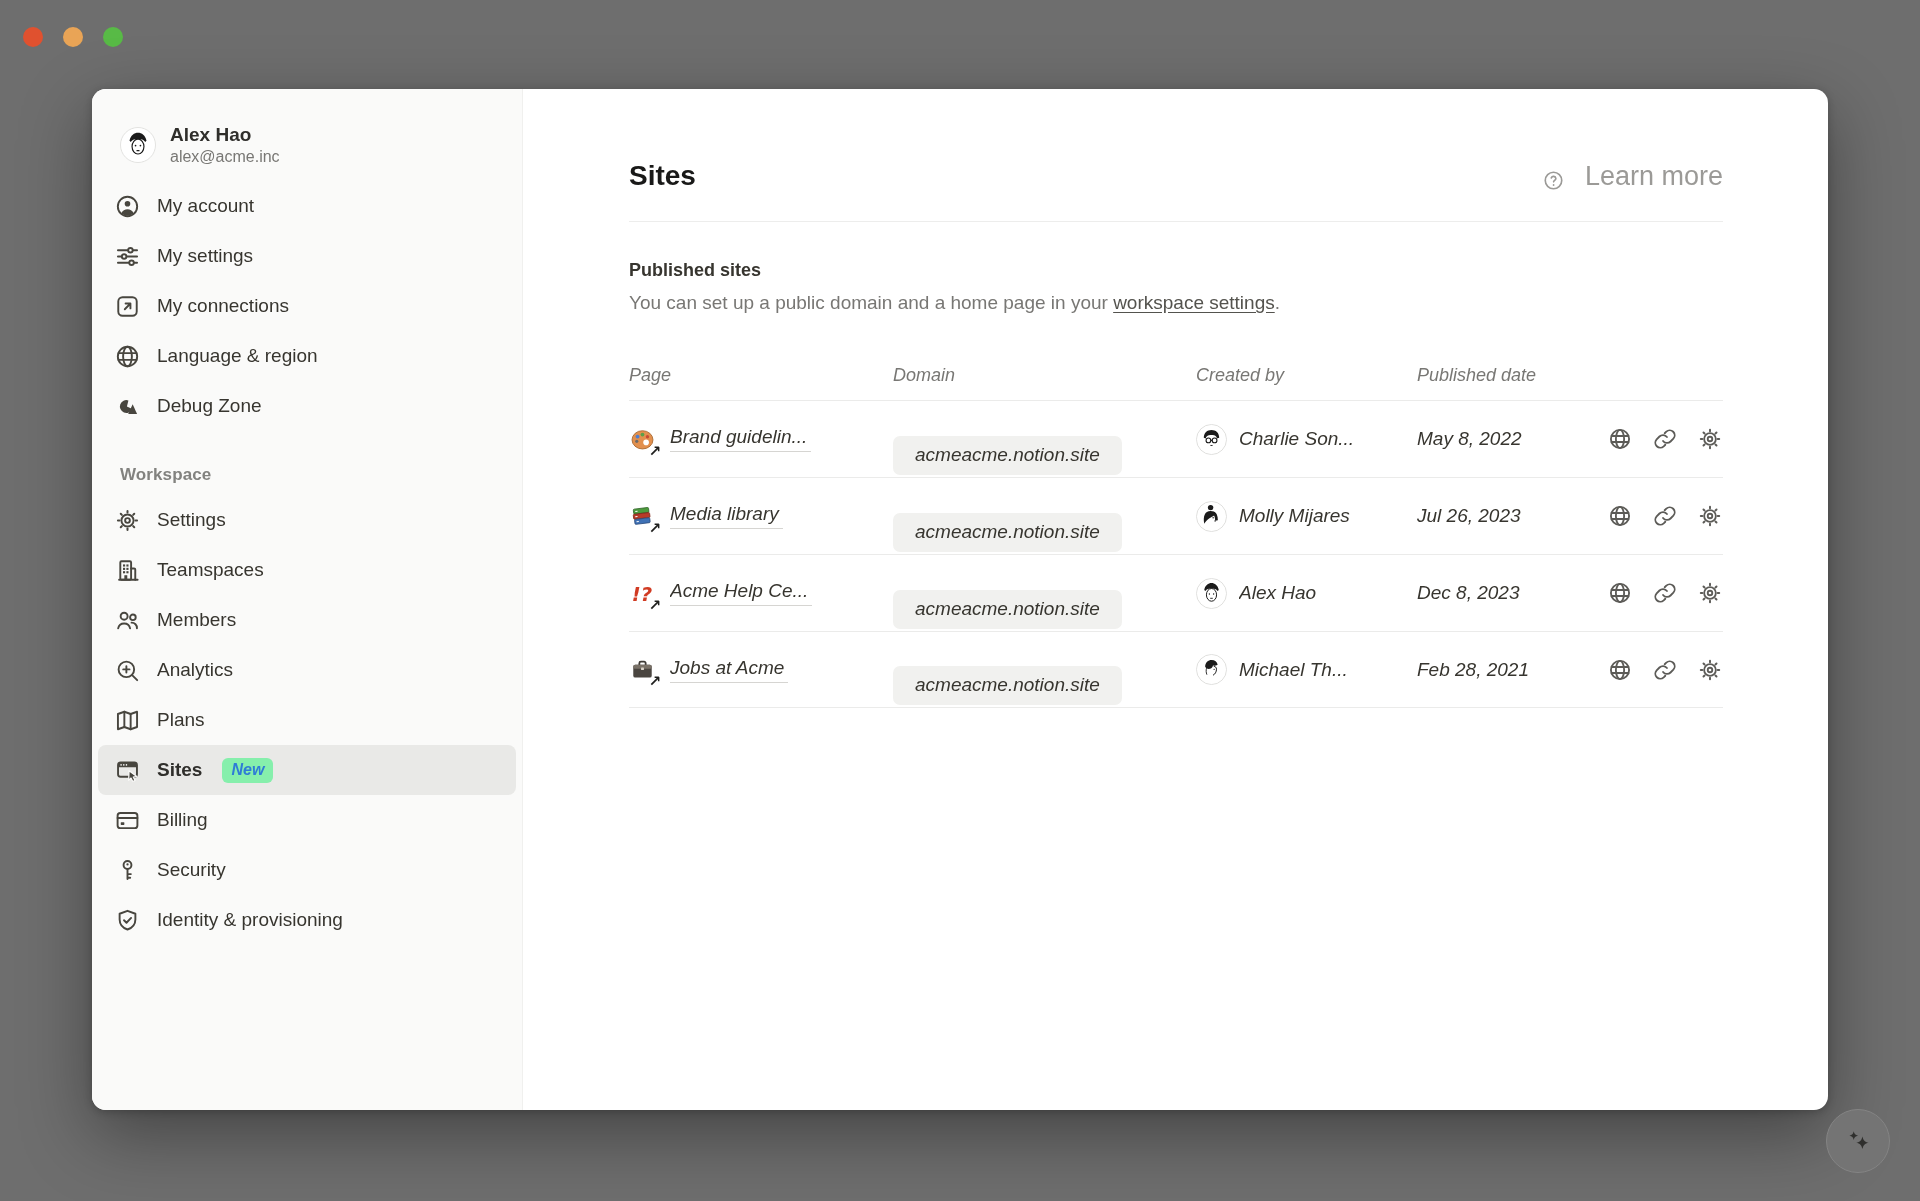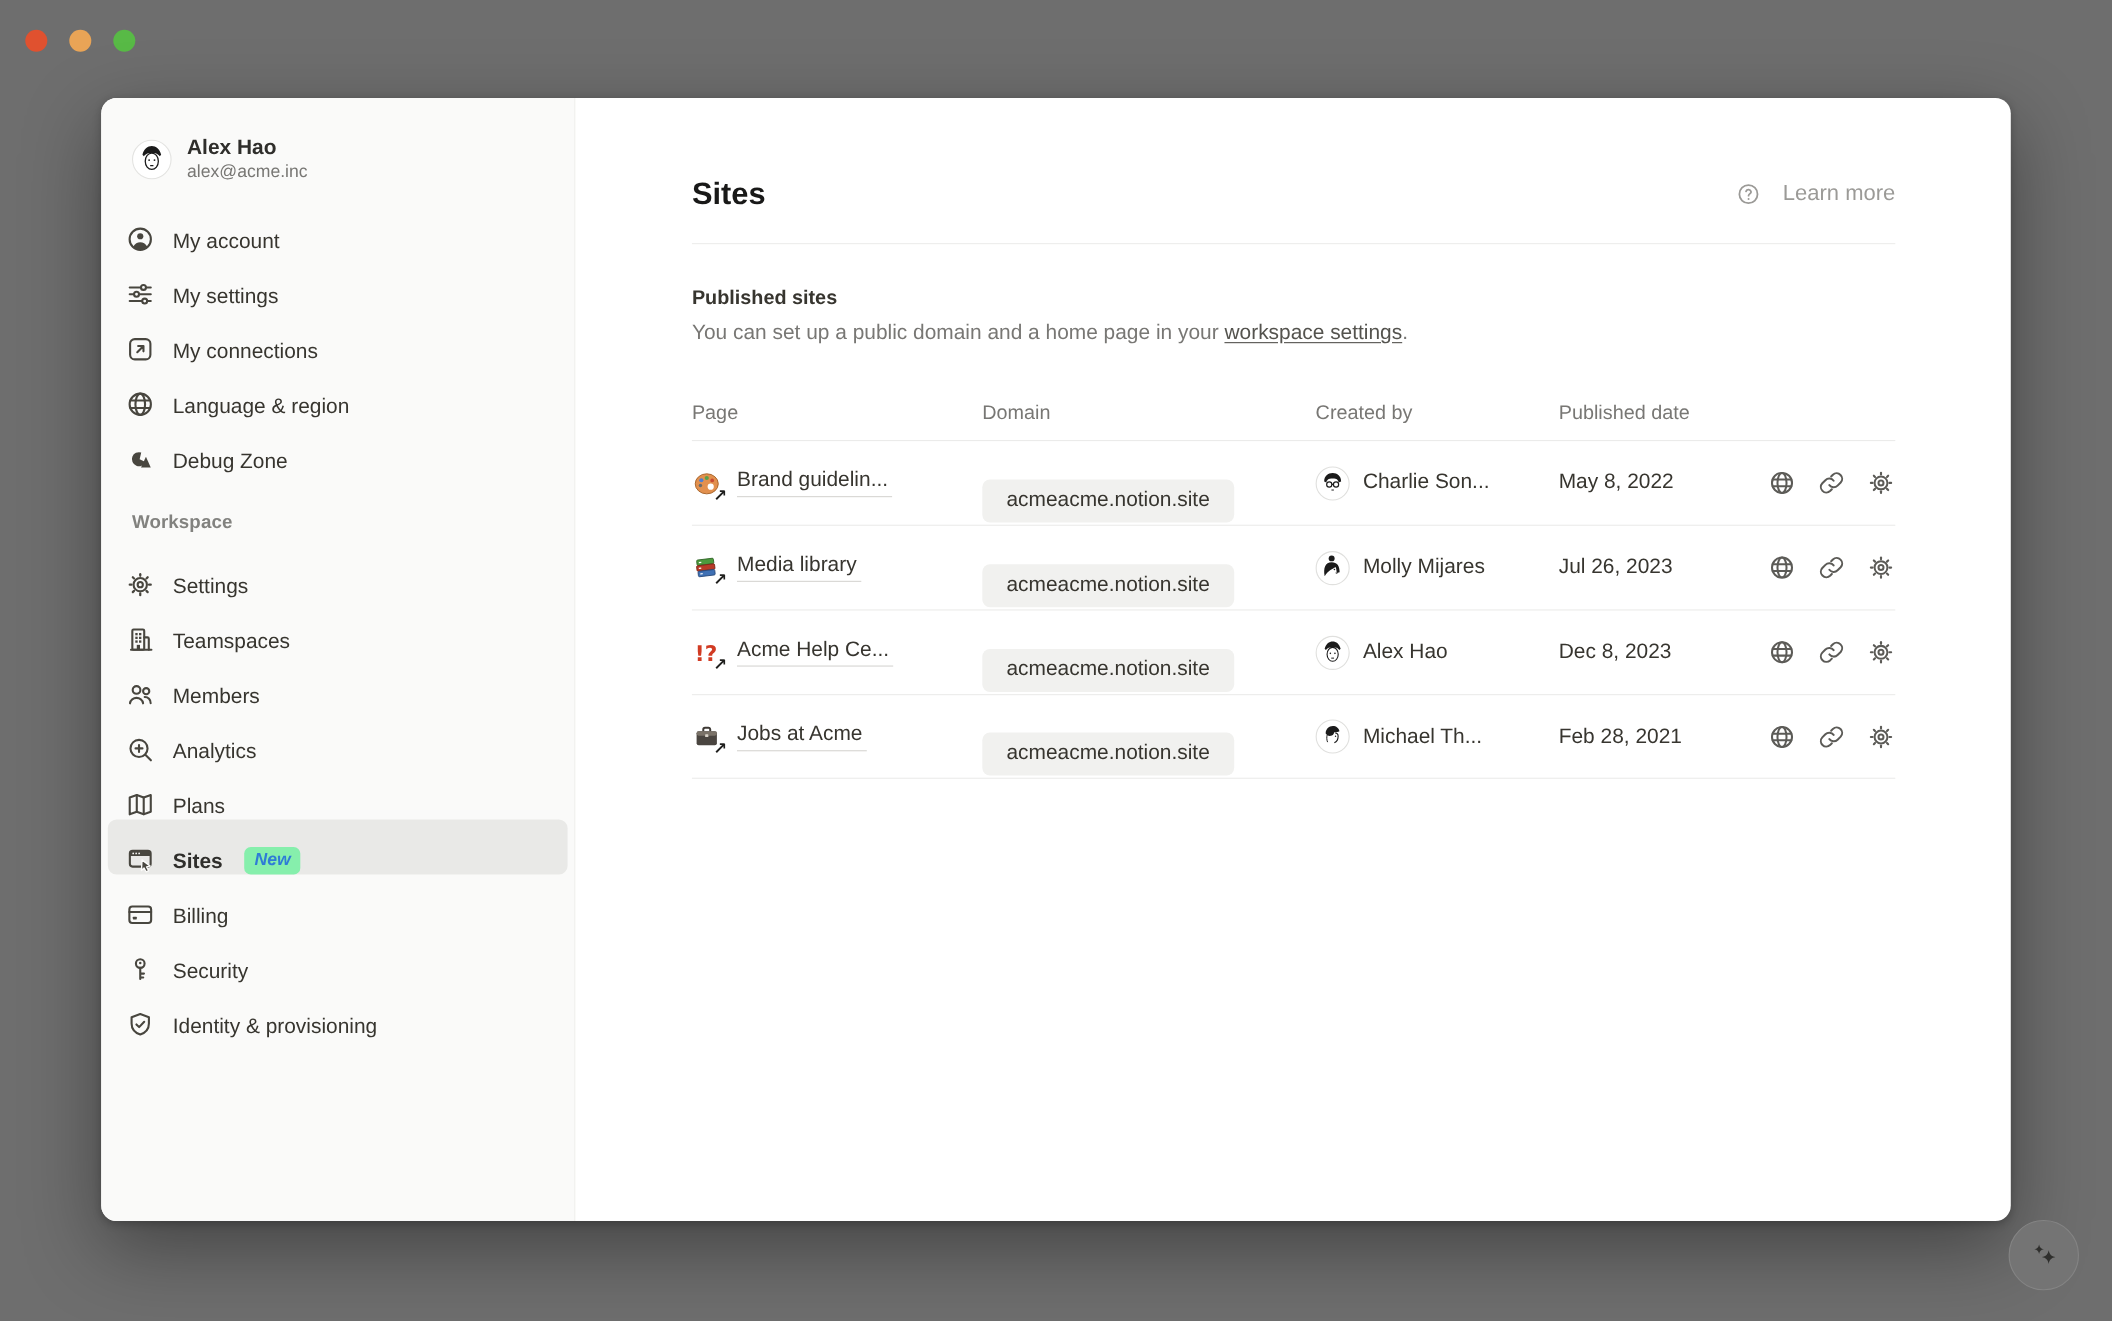--- a/index.html
+++ b/index.html
@@ -37,50 +37,51 @@
   }
   .user-row { display:flex; align-items:center; gap:14px; padding:4px 0 14px 22px; }
   .user-avatar {
     width:36px; height:36px; border-radius:50%; background:#fff;
     border:1px solid #e3e3e1; overflow:hidden; flex:none;
   }
   .user-meta .name { font-size:19px; font-weight:700; color:#2f2e2b; line-height:24px; }
   .user-meta .email { font-size:16px; color:#787774; line-height:20px; }
 
   .nav-item {
-    display:flex; align-items:flex-end; gap:16px;
+    display:flex; align-items:center; gap:16px;
     height:50px; padding:0 12px 0 16px; border-radius:8px;
     font-size:19px; color:#37352f; cursor:pointer;
   }
   .nav-item .nicon { width:27px; height:27px; flex:none; color:#48463f; display:flex; }
   .nav-item .nicon svg { width:27px; height:27px; }
   .nav-item.selected { background:#e9e9e7; font-weight:700; color:#2f2e2b; }
   .badge-new {
     font-size:16px; font-weight:600; color:#2f7cd6;
     background:#86efac; border-radius:6px; padding:3px 9px 4px; margin-left:4px;font-style:italic;
   }
   .workspace-gap { height:34px; }
 
   
   .main { flex:1; padding:70px 105px 0 106px; position:relative; }
   .main-header { display:flex; align-items:center; justify-content:space-between; }
   .page-title { font-size:28px; font-weight:700; color:#191918; line-height:34px; }
-  .learn-more { display:flex; align-items:flex-end; gap:20px; color:#9b9a97; font-size:20px; cursor:pointer; }
+  .learn-more { display:flex; align-items:flex-end; gap:20px; color:#9b9a97; font-size:27px; cursor:pointer; }
   .learn-more svg { width:23px; height:23px; }
   .title-divider { height:1px; background:#ededec; margin-top:28px; }
 
   .section-heading { margin-top:34px; font-size:18px; font-weight:700; color:#37352f; line-height:28px; }
   .section-desc { margin-top:6px; font-size:19px; color:#787774; line-height:26px; }
   .section-desc a { color:#54534e; text-decoration:underline; text-underline-offset:3px; cursor:pointer; }
 
   
   .sites-table { margin-top:34px; }
   .trow {
     display:grid; grid-template-columns:264px 303px 221px 1fr 132px;
     align-items:center;
+    font-style:italic;
   }
   .thead { height:50px; font-size:18px; color:#787774; }
   .thead > div { padding-right:10px; }
   .tbody-row { height:77px; border-top:1px solid #ebebea; font-size:19px; }
   .tbody-row:last-child { border-bottom:1px solid #ebebea; }
 
   .page-cell { display:flex; align-items:center; gap:14px; min-width:0; }
   .page-icon { position:relative; width:27px; height:27px; flex:none; }
   .page-icon svg { width:27px; height:27px; }
   .page-icon .launch-arrow {

